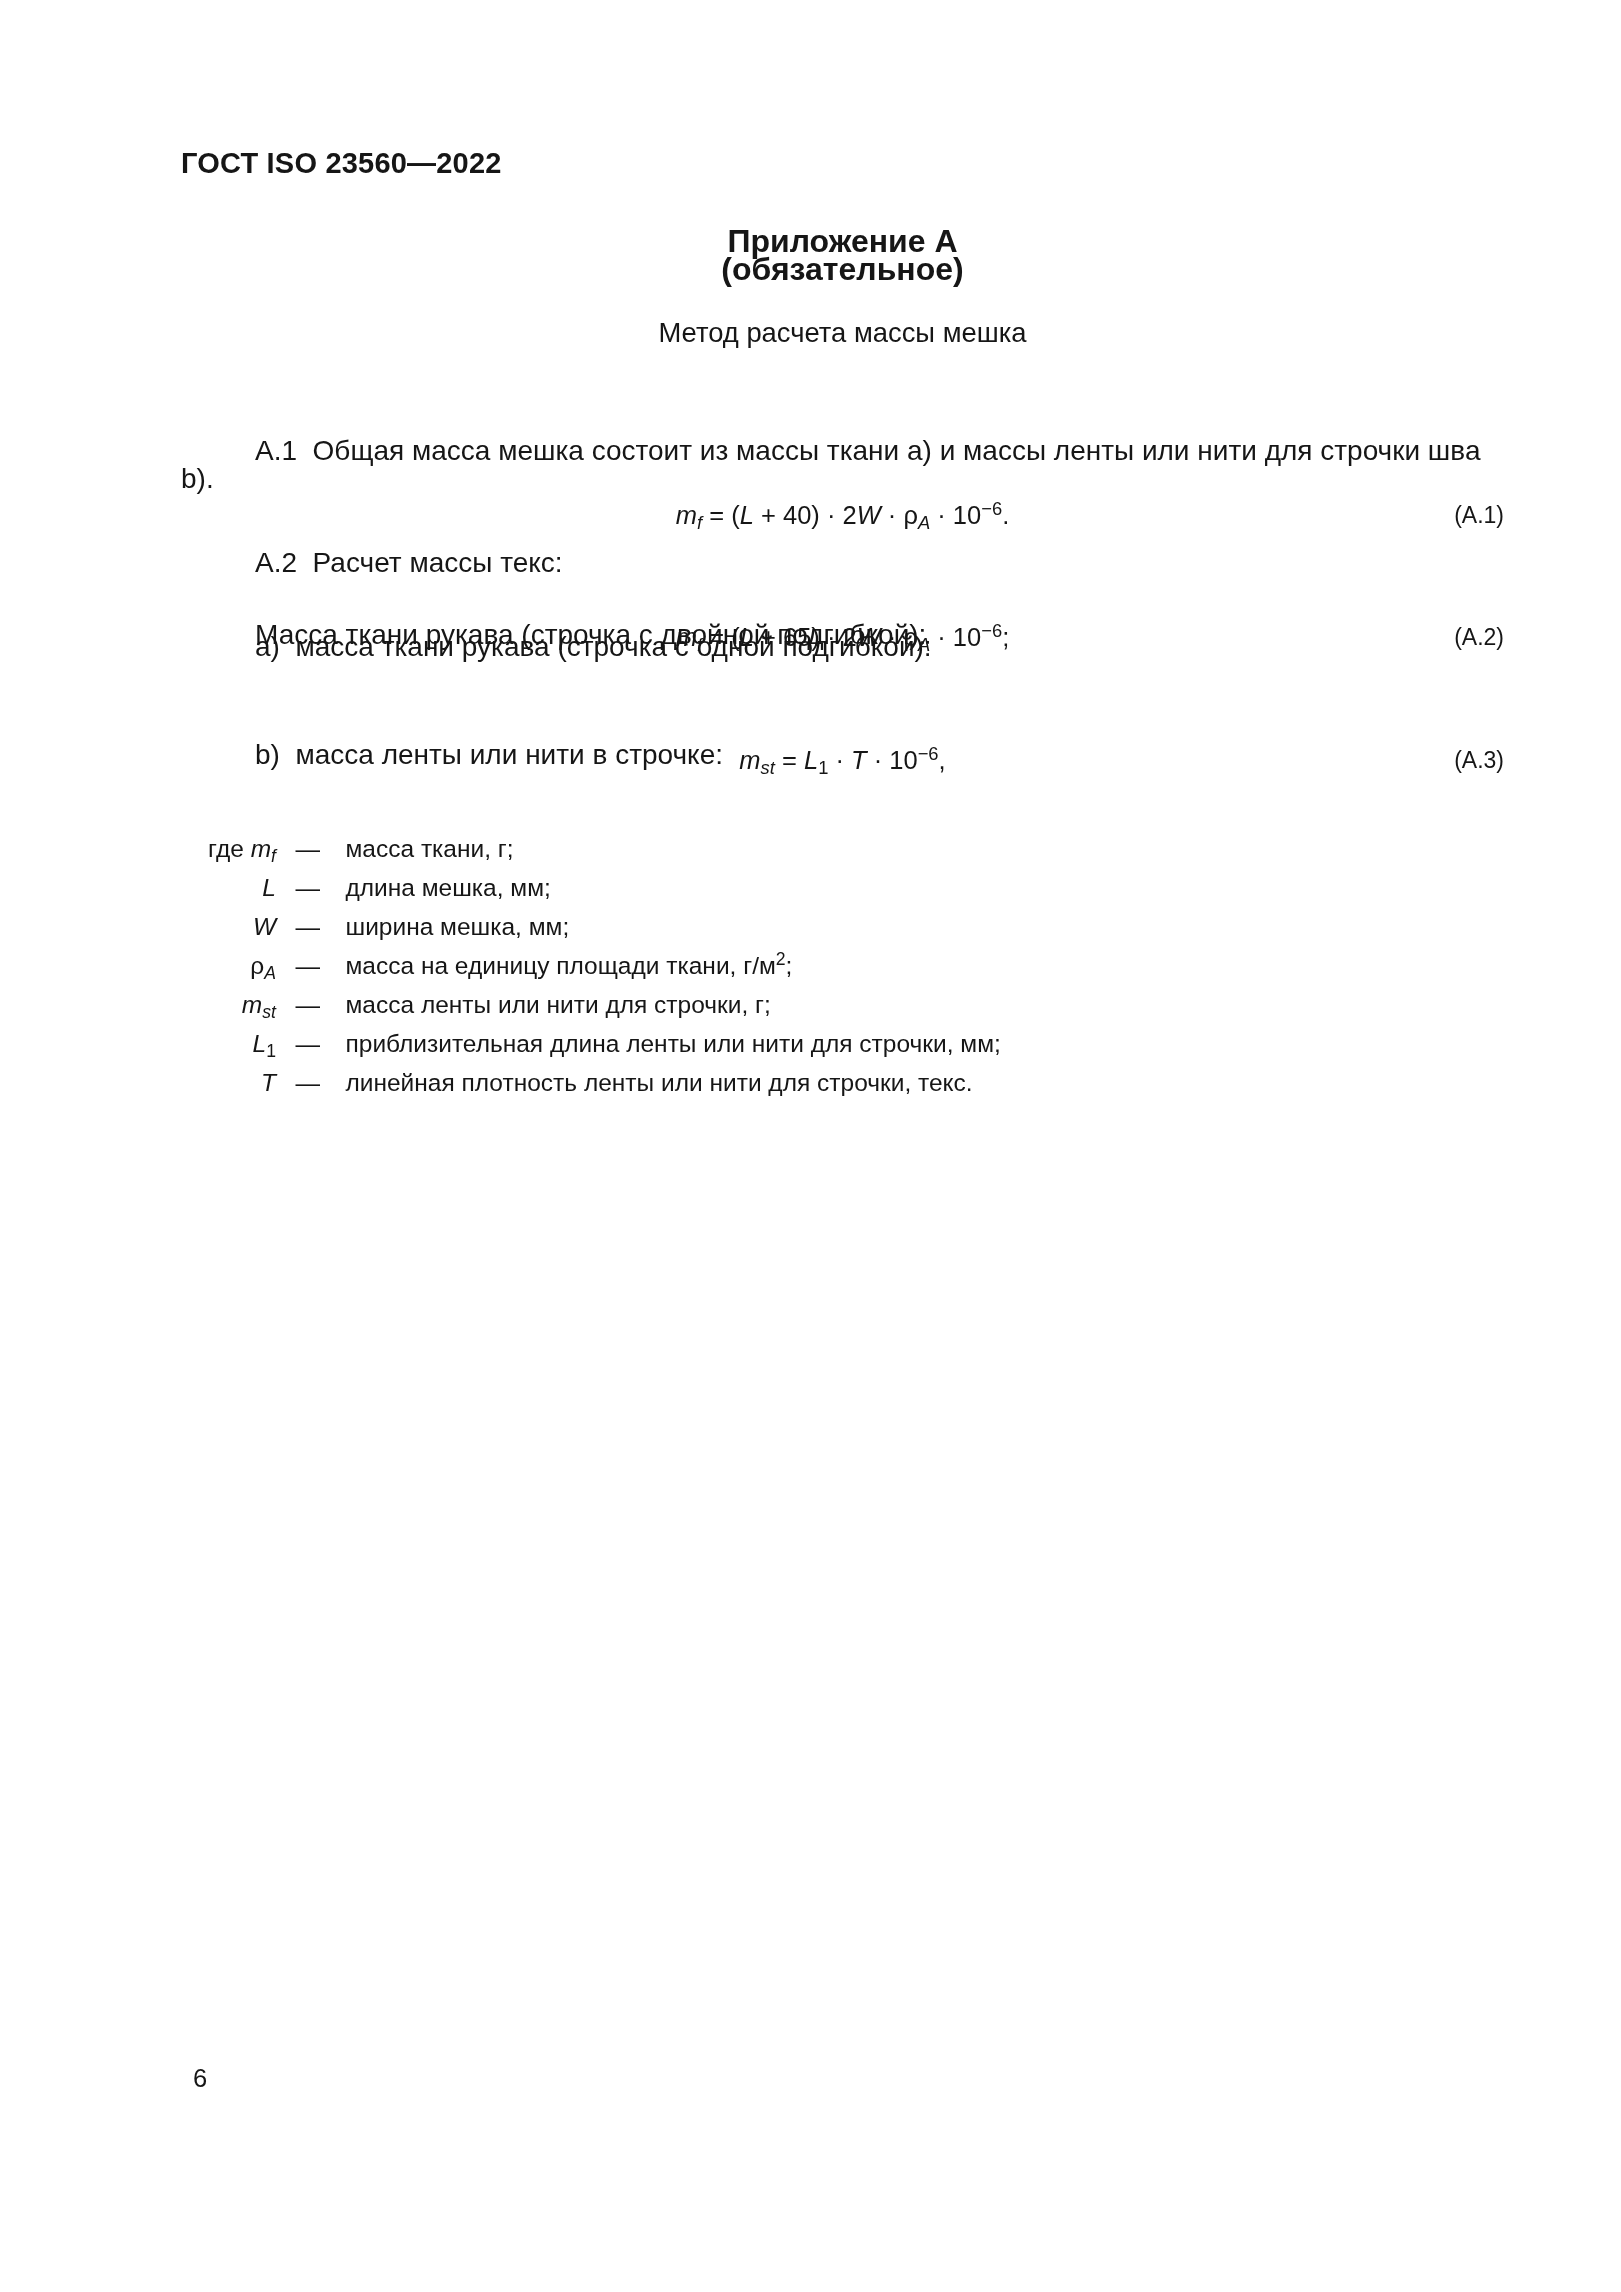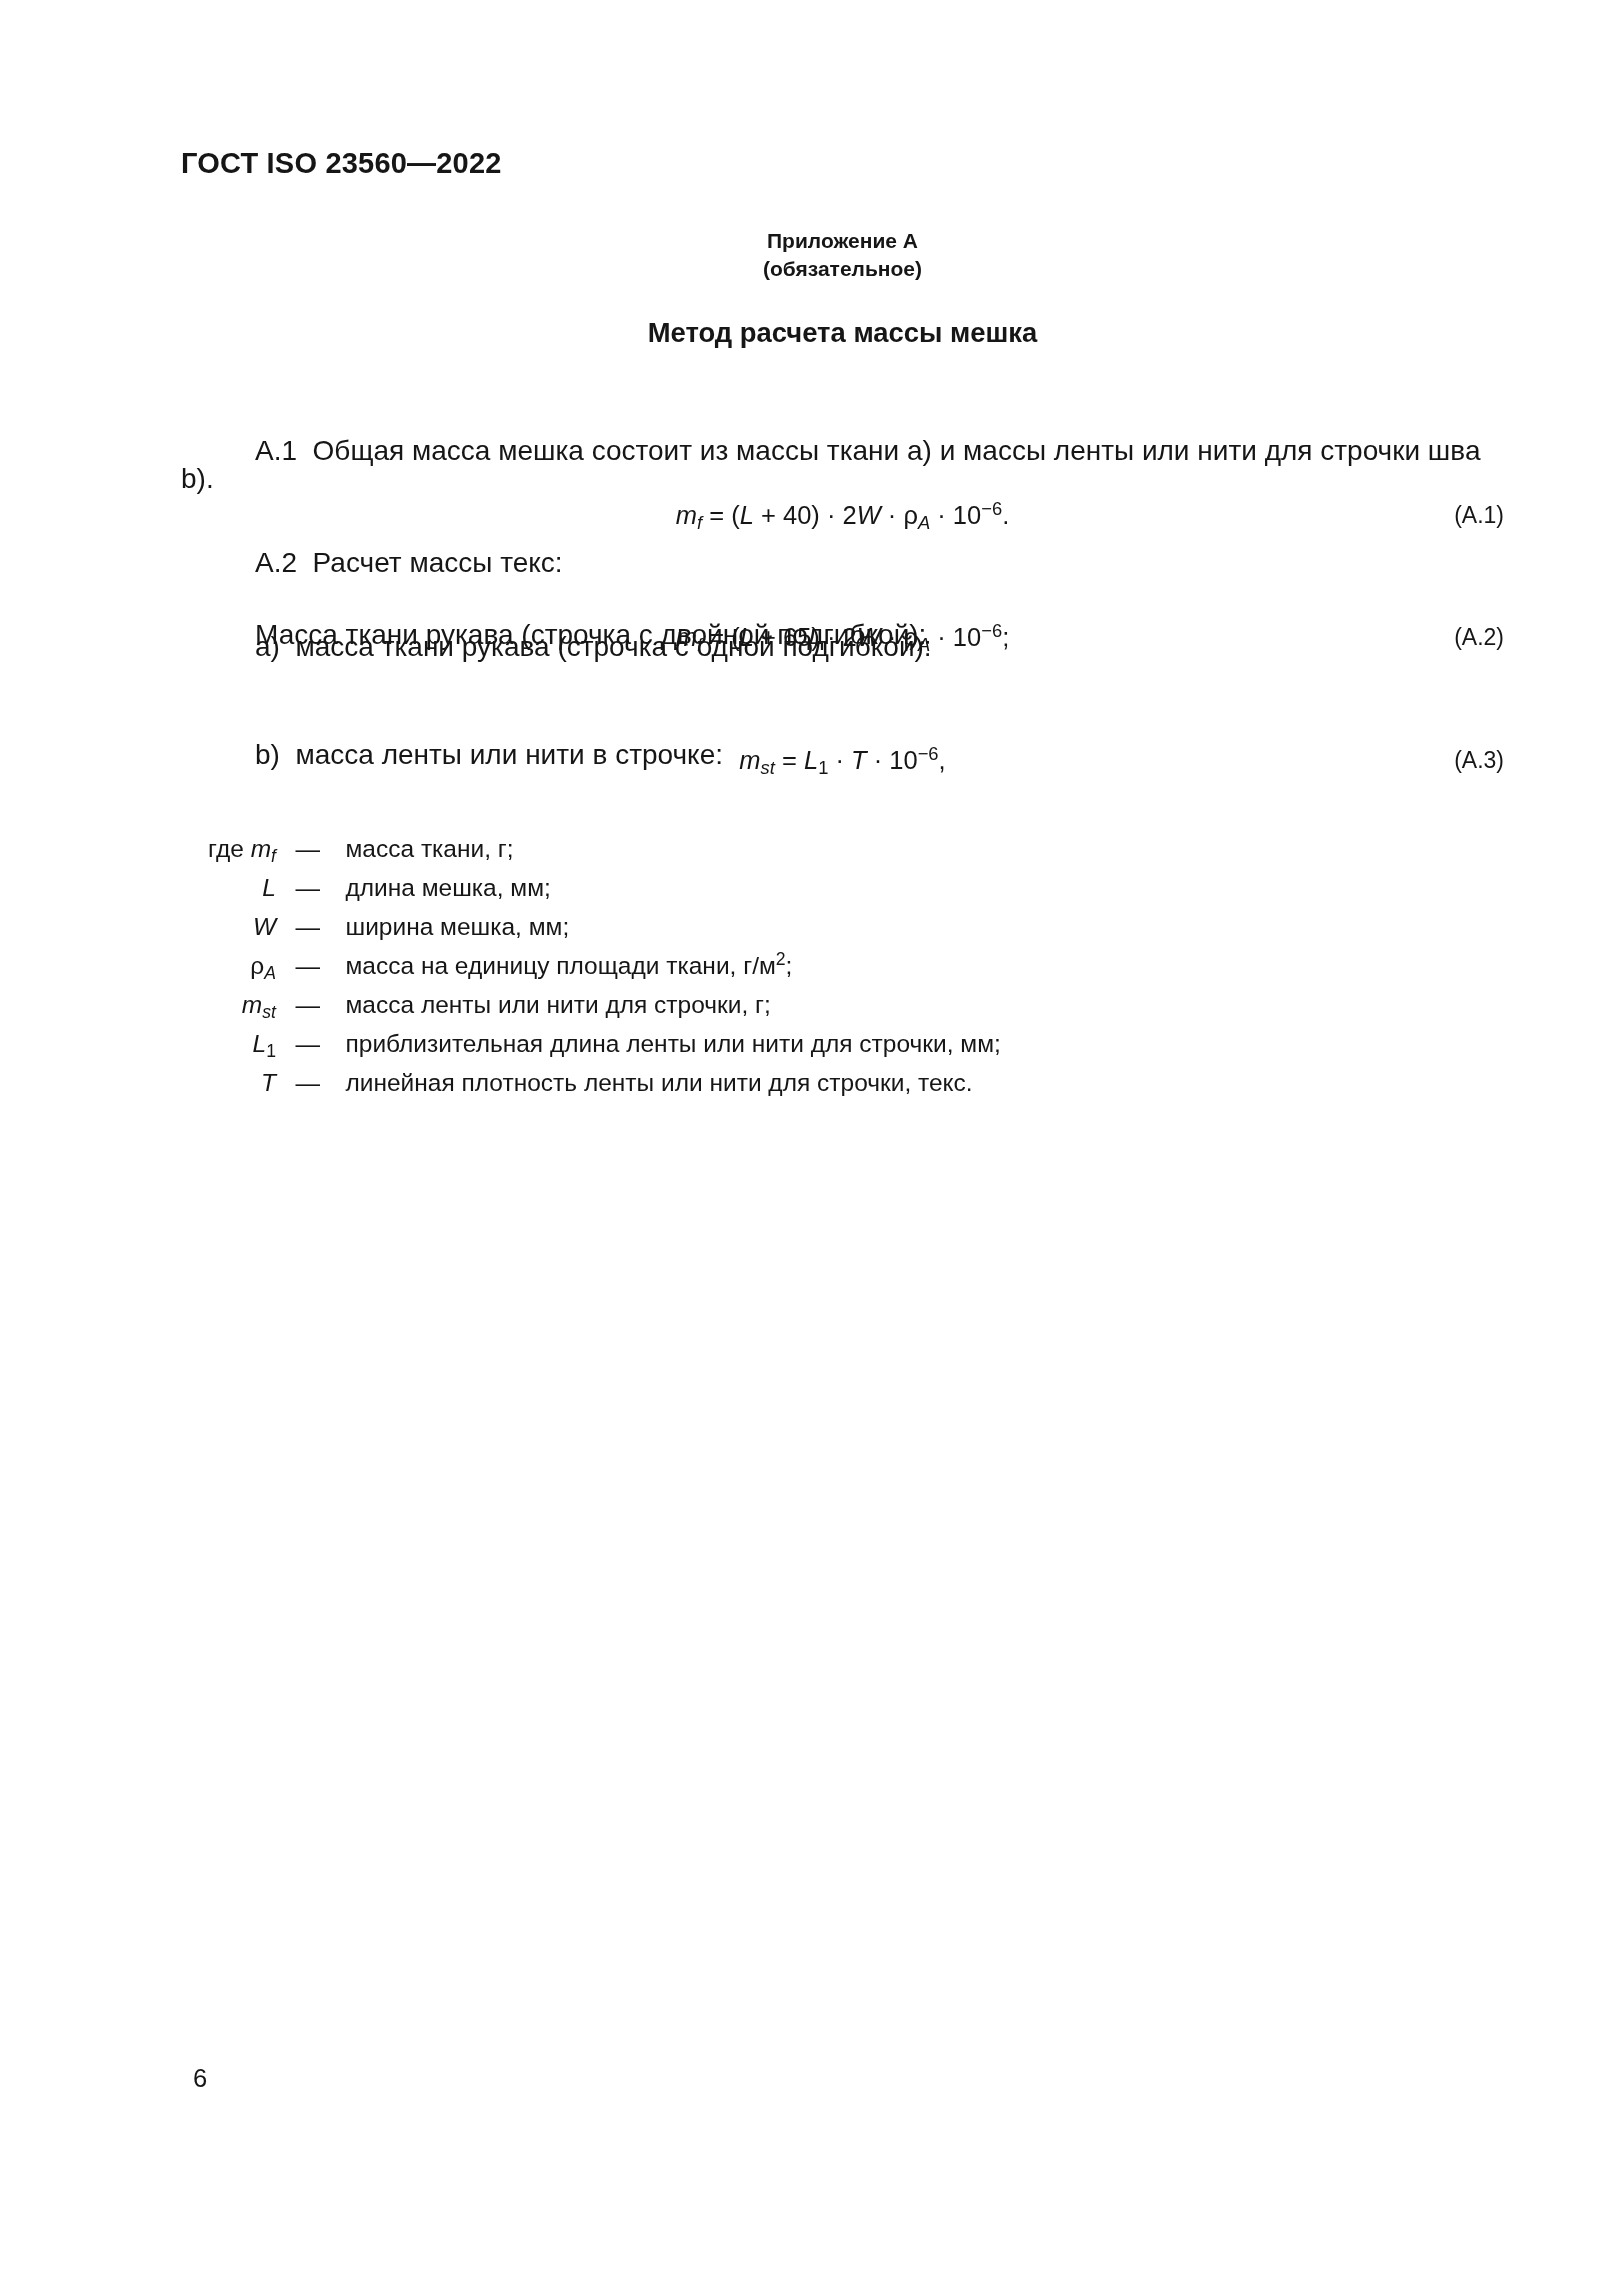--- a/index.html
+++ b/index.html
@@ -25,32 +25,32 @@
     font-weight: 700;
     letter-spacing: 0.2px;
     white-space: pre;
   }
 
   .annex-block {
     left: 181px;
     top: 227px;
     width: 1323px;
     text-align: center;
-    font-size: 21px;
+    font-size: 32px;
     font-weight: 700;
     line-height: 28px;
   }
 
   .main-heading {
     left: 181px;
     top: 317px;
     width: 1323px;
     text-align: center;
     font-size: 27.4px;
-    font-weight: 700;
+    font-weight: 400;
   }
 
   .para {
     left: 181px;
     width: 1323px;
     font-size: 28px;
     line-height: 28px;
     white-space: pre-wrap;
   }
   .indent { text-indent: 74px; }

